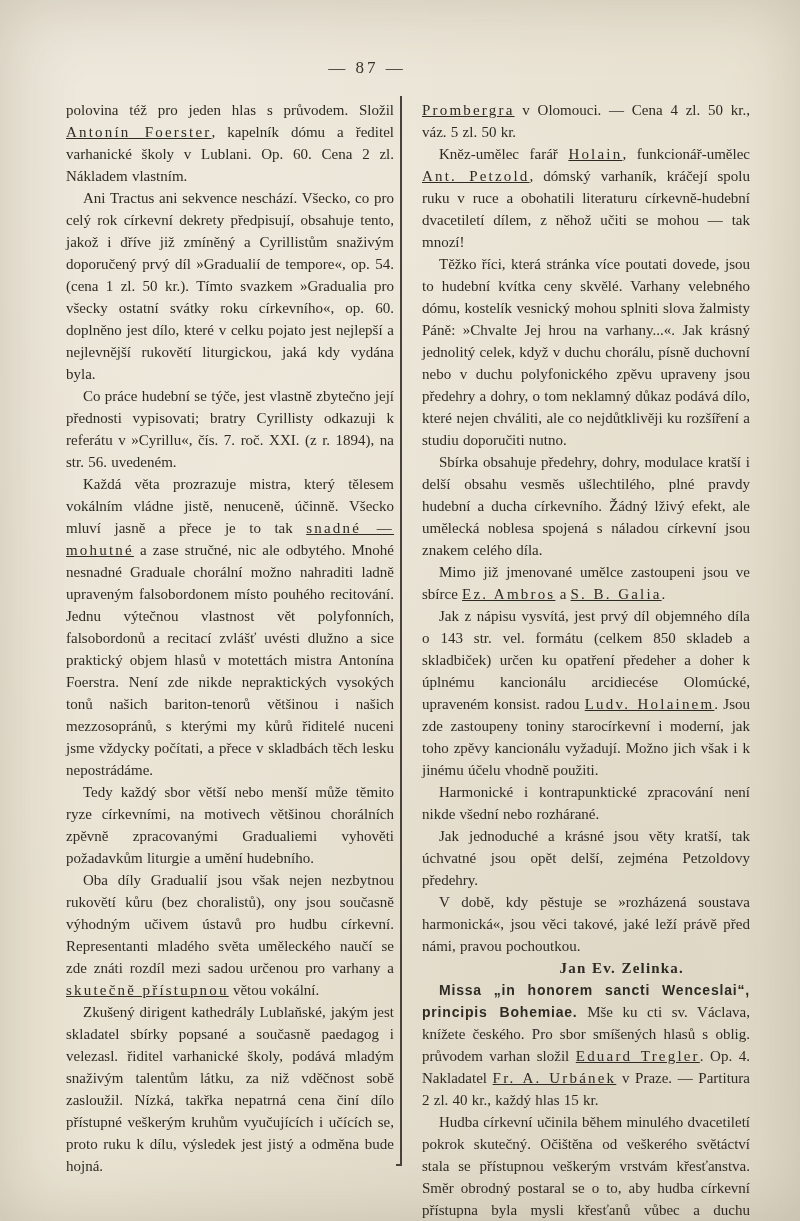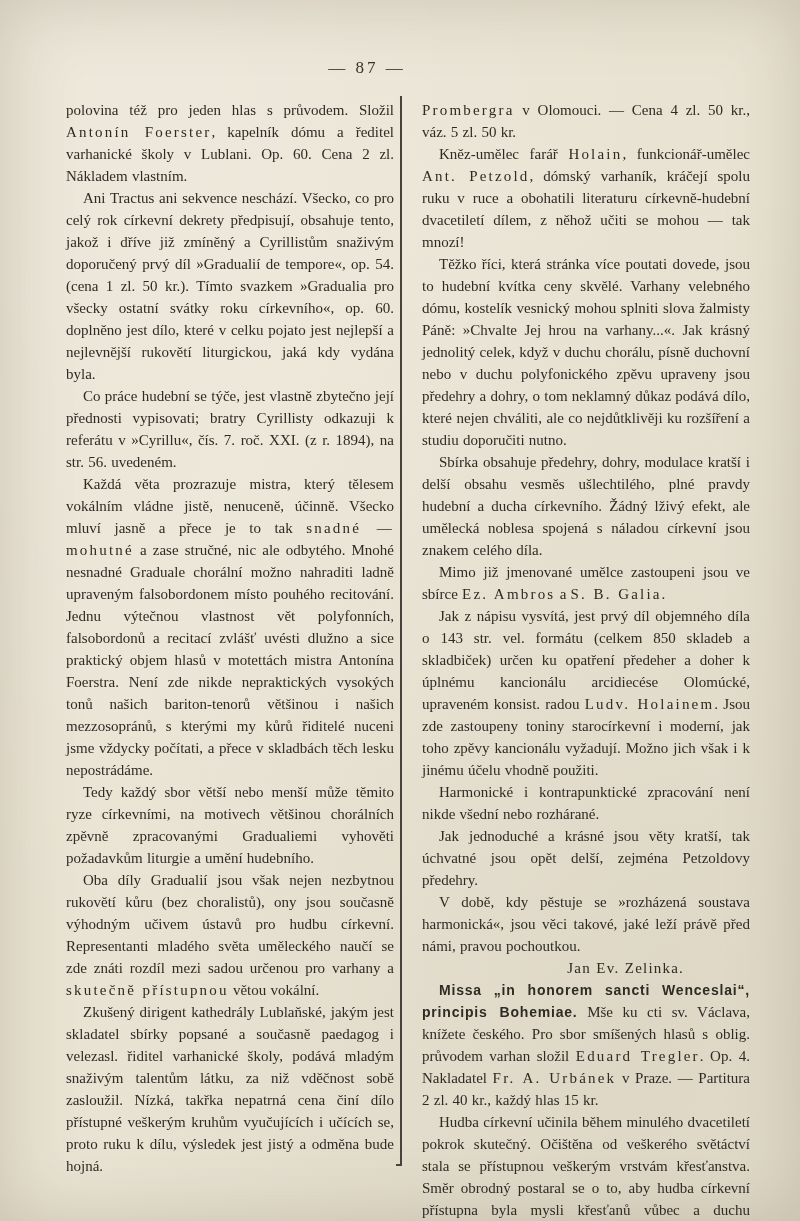--- a/index.html
+++ b/index.html
@@ -31,26 +31,26 @@
   }
   .divider:after{
     content:"";position:absolute;bottom:-2px;left:-4px;width:6px;height:2px;background:#47433a;
   }
   .column p{
     margin:0;font-size:15px;line-height:22px;
     text-align:justify;word-spacing:0.5px;
   }
   .indent{text-indent:17px;}
   .align-right{text-align:right !important;padding-right:66px;}
-  .sp{letter-spacing:2.2px;}
+  .sp{letter-spacing:2.2px;text-decoration:underline;}
   .bold-lead{
     font-family:"Liberation Sans","DejaVu Sans",sans-serif;
     font-weight:bold;font-size:14px;letter-spacing:0.8px;word-spacing:2px;
   }
-  .sig{font-weight:normal;letter-spacing:1.2px;text-align:right;}
+  .sig{font-weight:bold;letter-spacing:1.2px;text-align:right;}
 </style>
 </head>
 <body>
 
 <div class="page">
   <div class="page-number">— 87 —</div>
   <div class="divider"></div>
   <div class="columns">
     <div class="column">
         <p><span>polovina též pro jeden hlas s průvodem. Složil </span><span class="sp">Antonín Foerster</span><span>, kapelník dómu a ředitel varhanické školy v Lublani. Op. 60. Cena 2 zl. Nákladem vlastním.</span></p>

